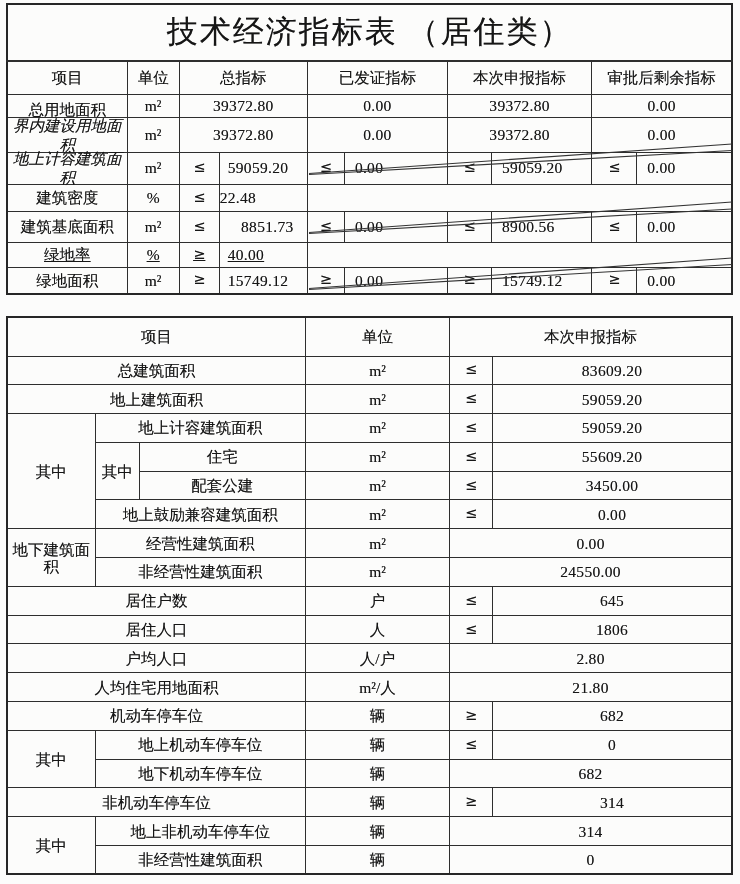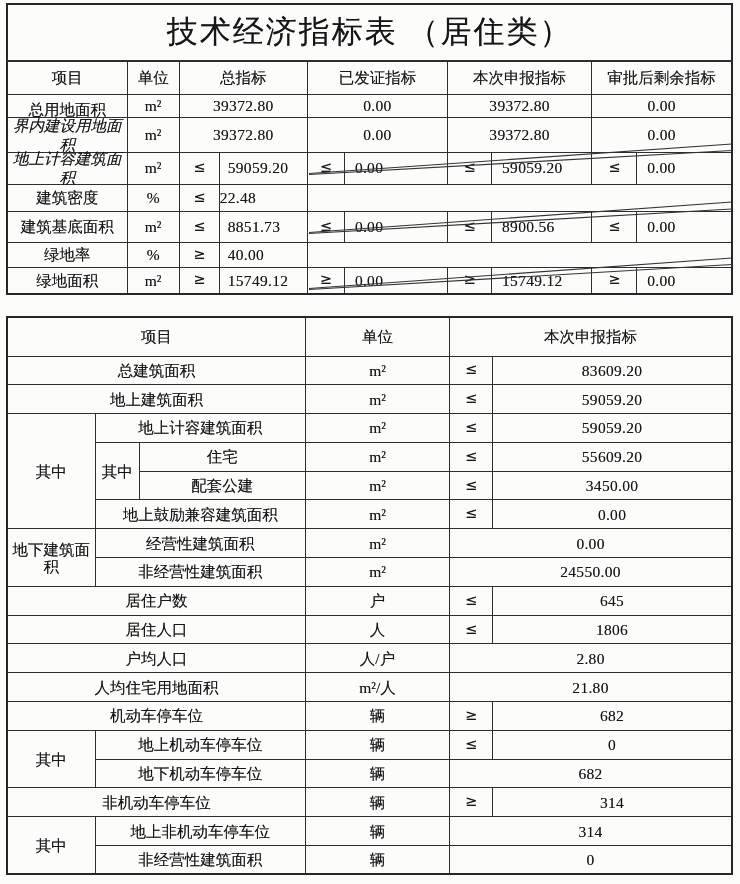--- a/index.html
+++ b/index.html
@@ -40,21 +40,21 @@
   tr.hd td{font-size:15.5px;}
   
   .t1 tr.rt{height:57px;}
   .t1 tr.rh{height:33px;}
   .t1 tr.r0{height:23px;}
   .t1 tr.r1{height:35px;}
   .t1 tr.r2{height:25px;}
   .t1 tr.r3{height:32px;}
   .t1 tr.r4{height:27px;}
   .t1 tr.r5{height:31px;}
-  .t1 tr.r6{height:25px;}
+  .t1 tr.r6{height:25px;text-decoration:underline;}
   .t1 tr.r7{height:27px;margin-top:8px;}
   
   .t2 tr.rh{height:39px;}
   .t2 tr{height:28.8px;}
   
   td.wc .ov{
     height:0;
     display:flex;
     align-items:center;
     justify-content:center;
@@ -145,21 +145,21 @@
     <td>建筑密度</td>
     <td>%</td>
     <td class="sym">≤</td>
     <td class="num" style="text-align:left;padding-left:0;">22.48</td>
     <td colspan="6" class="diag"></td>
   </tr>
   <tr class="r5">
     <td>建筑基底面积</td>
     <td>m²</td>
     <td class="sym">≤</td>
-    <td class="num" style="text-align:left;padding-left:8px;">8851.73</td>
+    <td class="num" style="text-align:center;padding-left:8px;">8851.73</td>
     <td class="sym">≤</td>
     <td class="num" style="text-align:left;padding-left:10px;">0.00</td>
     <td class="sym">≤</td>
     <td class="num" style="text-align:left;padding-left:10px;">8900.56</td>
     <td class="sym">≤</td>
     <td class="num" style="text-align:left;padding-left:10px;">0.00</td>
   </tr>
   <tr class="r6">
     <td>绿地率</td>
     <td>%</td>

